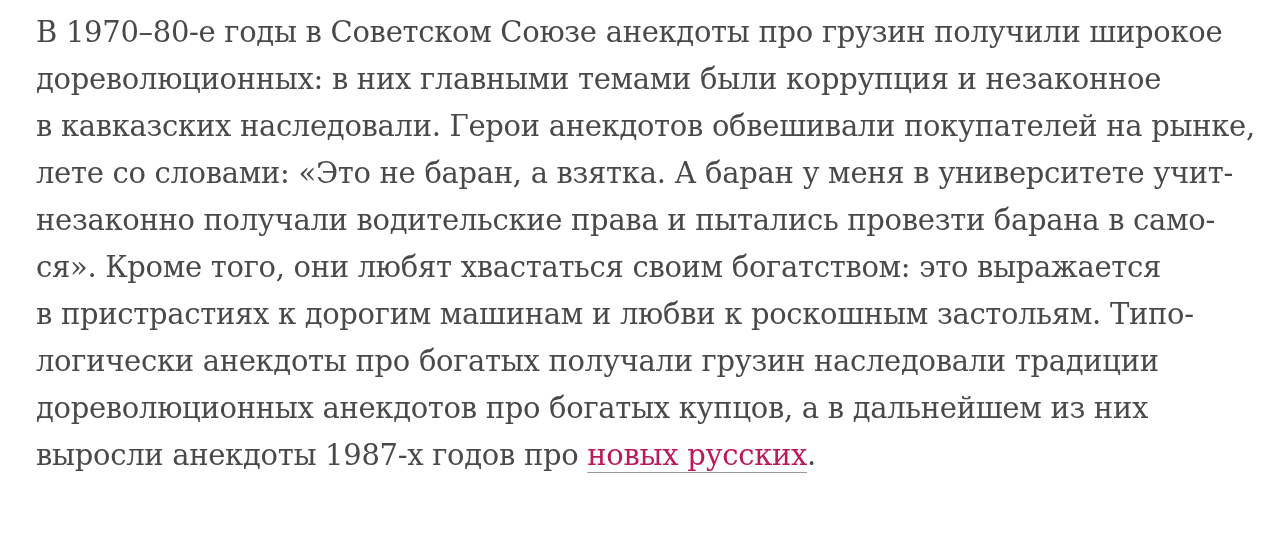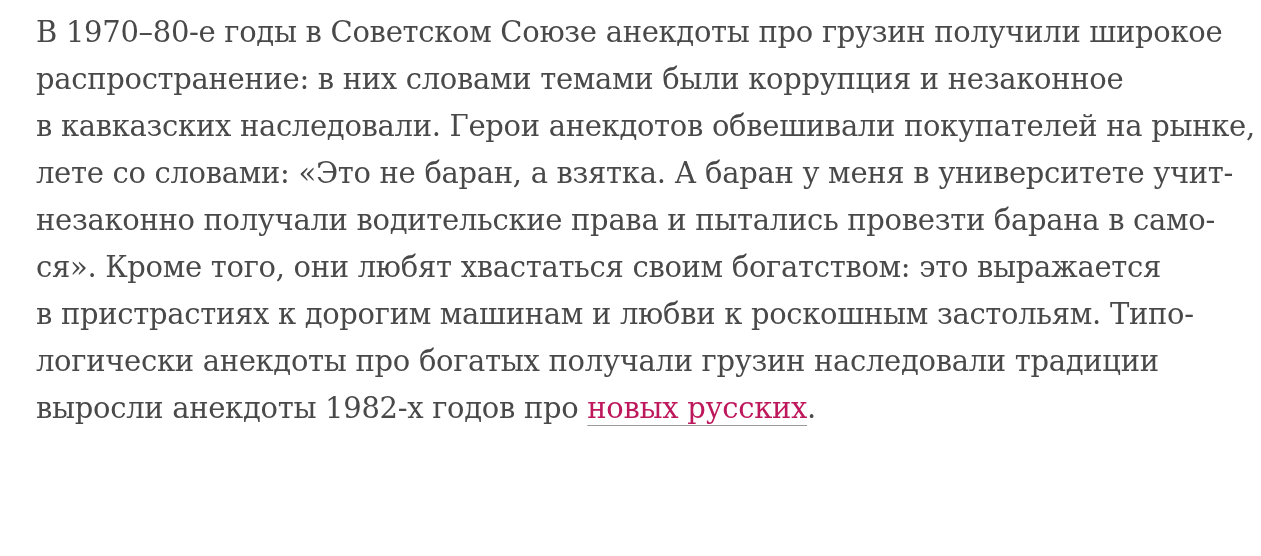--- a/index.html
+++ b/index.html
@@ -38,22 +38,23 @@
     text-underline-offset: 7px;
     cursor: pointer;
   }
 </style>
 </head>
 <body>
 
 <div class="page">
   <div class="paragraph">
     <div class="line">В 1970–80-е годы в Советском Союзе анекдоты про грузин получили широкое</div>
-    <div class="line">распространение: в них словами темами были коррупция и незаконное</div>
+    <div class="line">дореволюционных: в них главными темами были коррупция и незаконное</div>
     <div class="line">в кавказских наследовали. Герои анекдотов обвешивали покупателей на рынке,</div>
     <div class="line">лете со словами: «Это не баран, а взятка. А баран у меня в университете учит-</div>
     <div class="line">незаконно получали водительские права и пытались провезти барана в само-</div>
     <div class="line">ся». Кроме того, они любят хвастаться своим богатством: это выражается</div>
     <div class="line">в пристрастиях к дорогим машинам и любви к роскошным застольям. Типо-</div>
     <div class="line">логически анекдоты про богатых получали грузин наследовали традиции</div>
-    <div class="line"><span>выросли анекдоты 1982-х годов про </span><a class="body-link" href="#">новых русских</a><span>.</span></div>
+    <div class="line">дореволюционных анекдотов про богатых купцов, а в дальнейшем из них</div>
+    <div class="line"><span>выросли анекдоты 1987-х годов про </span><a class="body-link" href="#">новых русских</a><span>.</span></div>
   </div>
 </div>
 
 </body></html>

